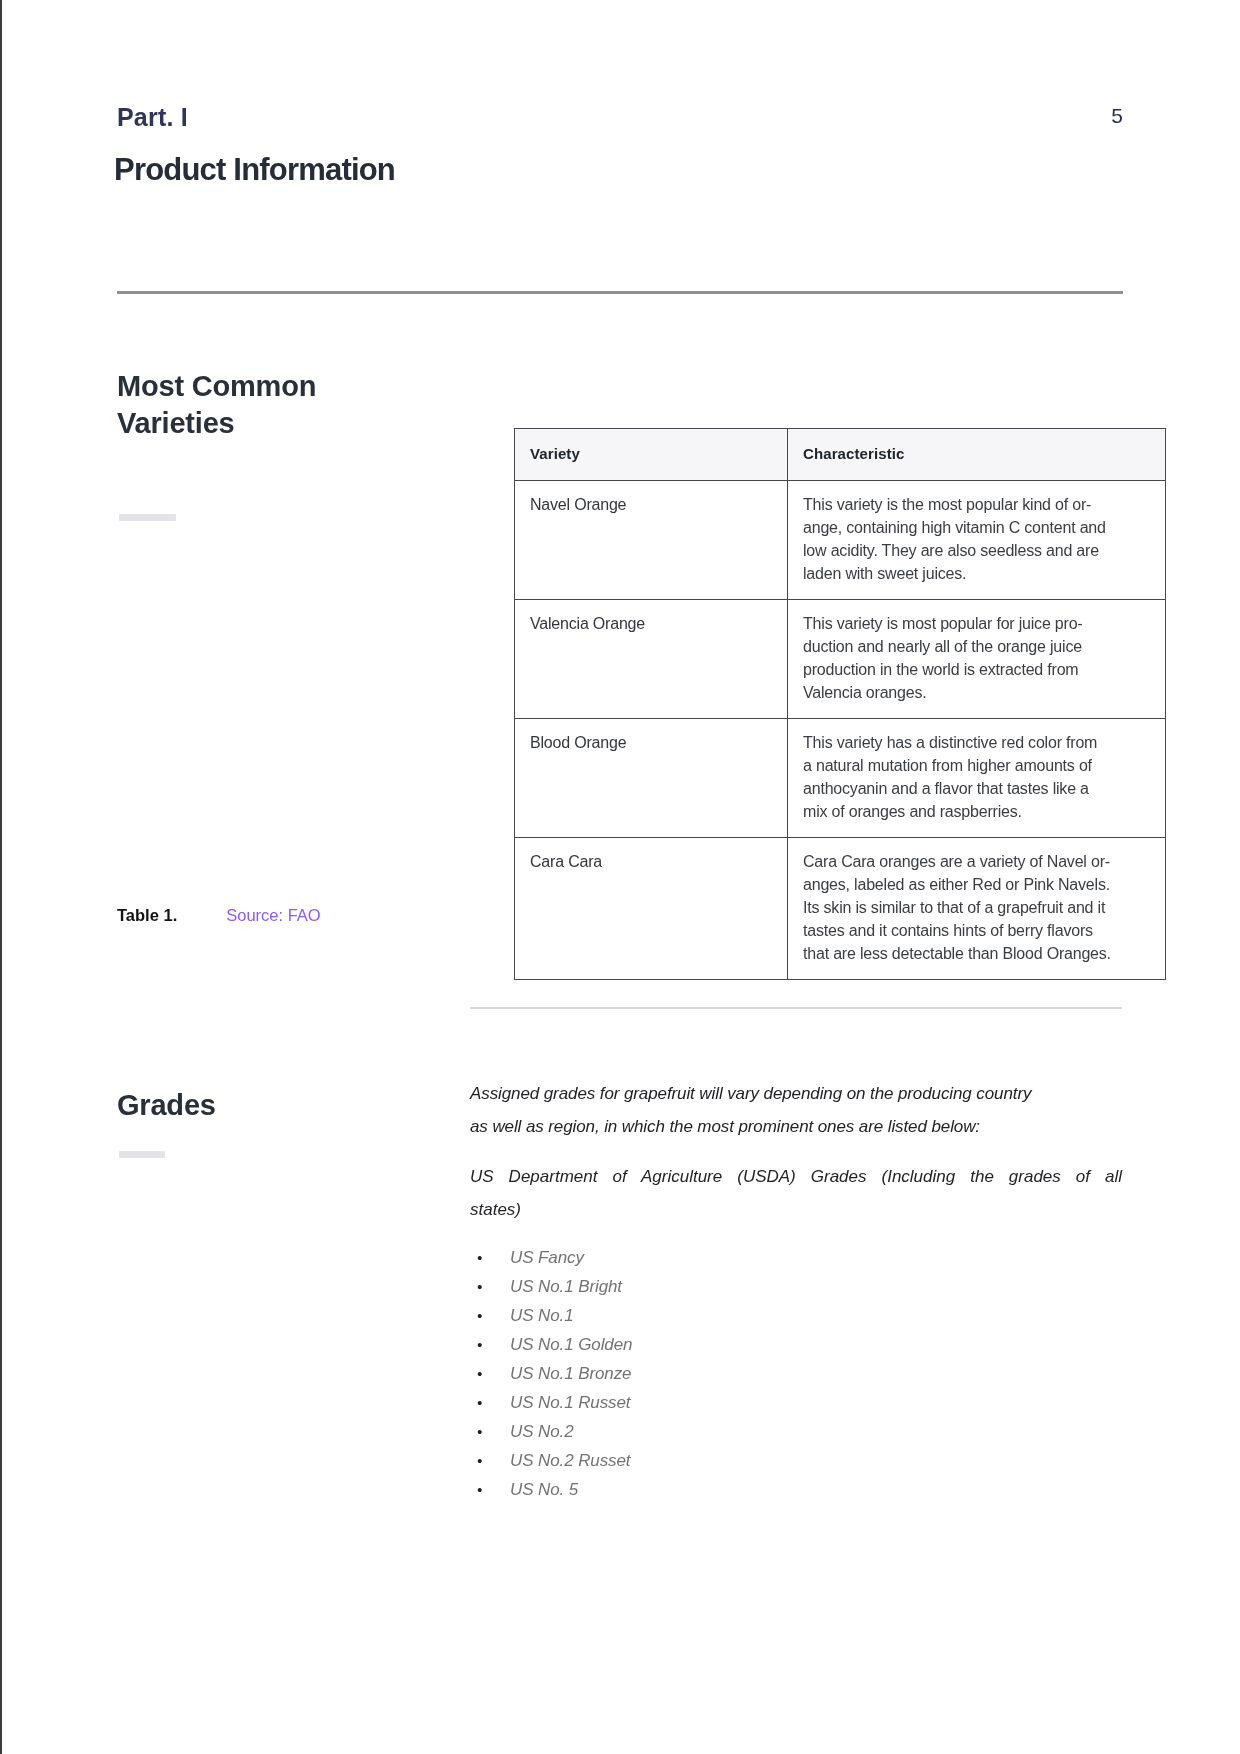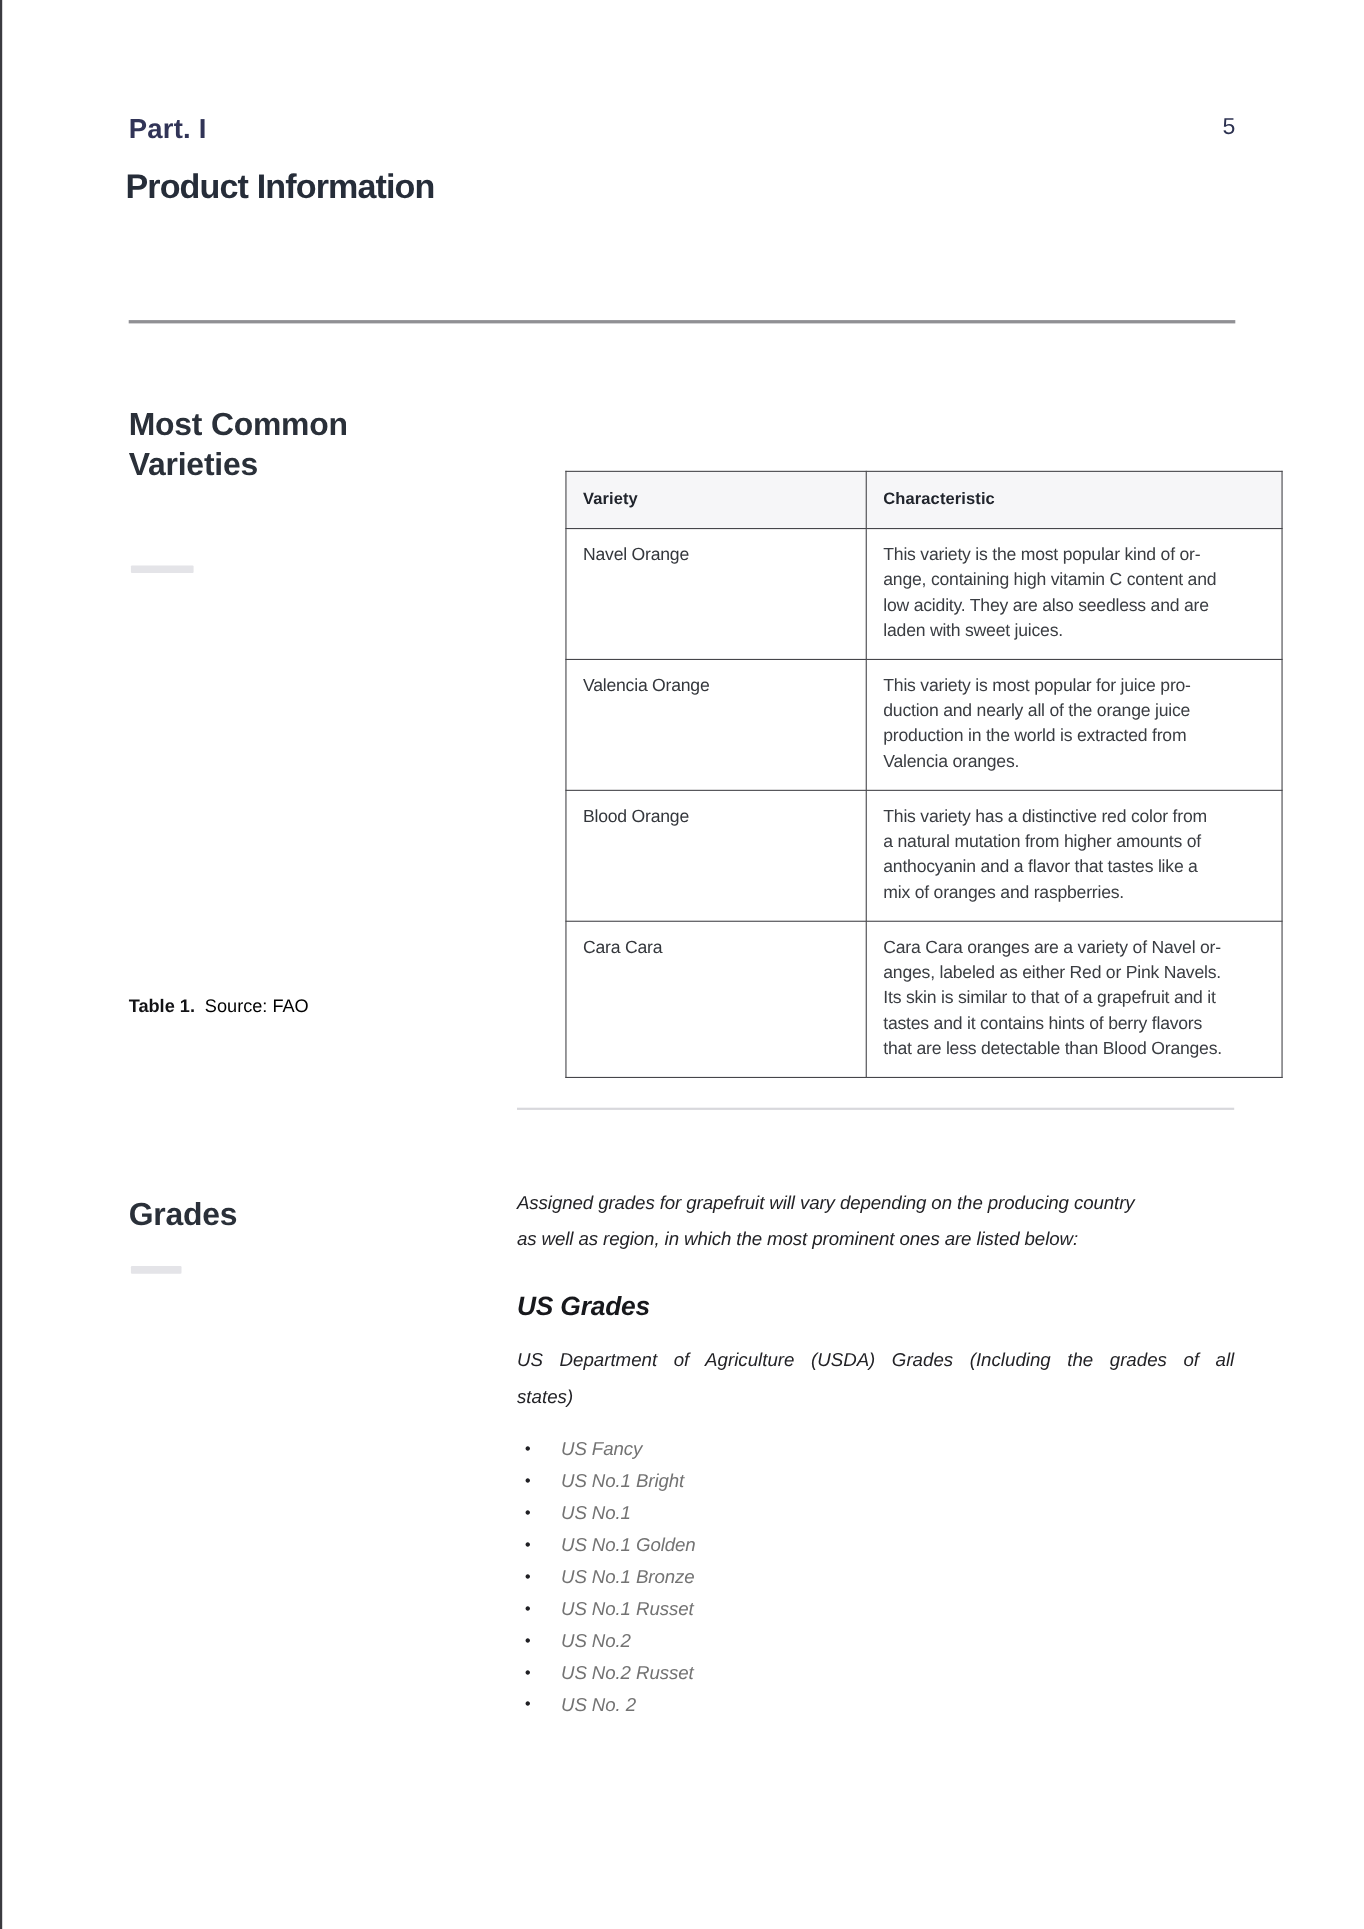--- a/index.html
+++ b/index.html
@@ -60,21 +60,21 @@
     font-size:16px; color:#3a3d42; line-height:23px;
     padding:12px 12px 14px 15px; letter-spacing:-0.2px;
   }
   .varieties-table td.variety-cell { color:#34373c; }
   .col-variety { width:273px; }
 
   .table-caption {
     position:absolute; left:117px; top:906px; font-size:16.5px;
   }
   .table-caption .caption-label { font-weight:bold; color:#131316; margin-right:9px; }
-  .table-caption .caption-source { color:#000000; }
+  .table-caption .caption-source { color:#8b5cf6;margin-left:40px; }
 
   .divider-2 {
     position:absolute; left:470px; top:1007px; width:652px; height:2px;
     background:#d8d8dc;
   }
 
   
   .grades-col { position:absolute; left:470px; top:1077px; width:652px;font-style:italic; }
   .grades-intro {
     font-size:17px; line-height:33px; color:#232327; letter-spacing:-0.1px;
@@ -158,29 +158,28 @@
 </div>
 
 <div class="divider-2"></div>
 
 <h2 class="section-heading grades-heading">Grades</h2>
 <div class="underline-bar bar-2"></div>
 
 <div class="grades-col">
   <p class="grades-intro preline">Assigned grades for grapefruit will vary depending on the producing country
 as well as region, in which the most prominent ones are listed below:</p>
-  <h3 class="us-grades-heading">US Grades</h3>
   <div class="usda-desc">
     <div class="usda-line-1">US Department of Agriculture (USDA) Grades (Including the grades of all</div>
     <div class="usda-line-2">states)</div>
   </div>
   <ul class="grade-list">
     <li>US Fancy</li>
     <li>US No.1 Bright</li>
     <li>US No.1</li>
     <li>US No.1 Golden</li>
     <li>US No.1 Bronze</li>
     <li>US No.1 Russet</li>
     <li>US No.2</li>
     <li>US No.2 Russet</li>
-    <li>US No. 2</li>
+    <li>US No. 5</li>
   </ul>
 </div>
 
 </body></html>

